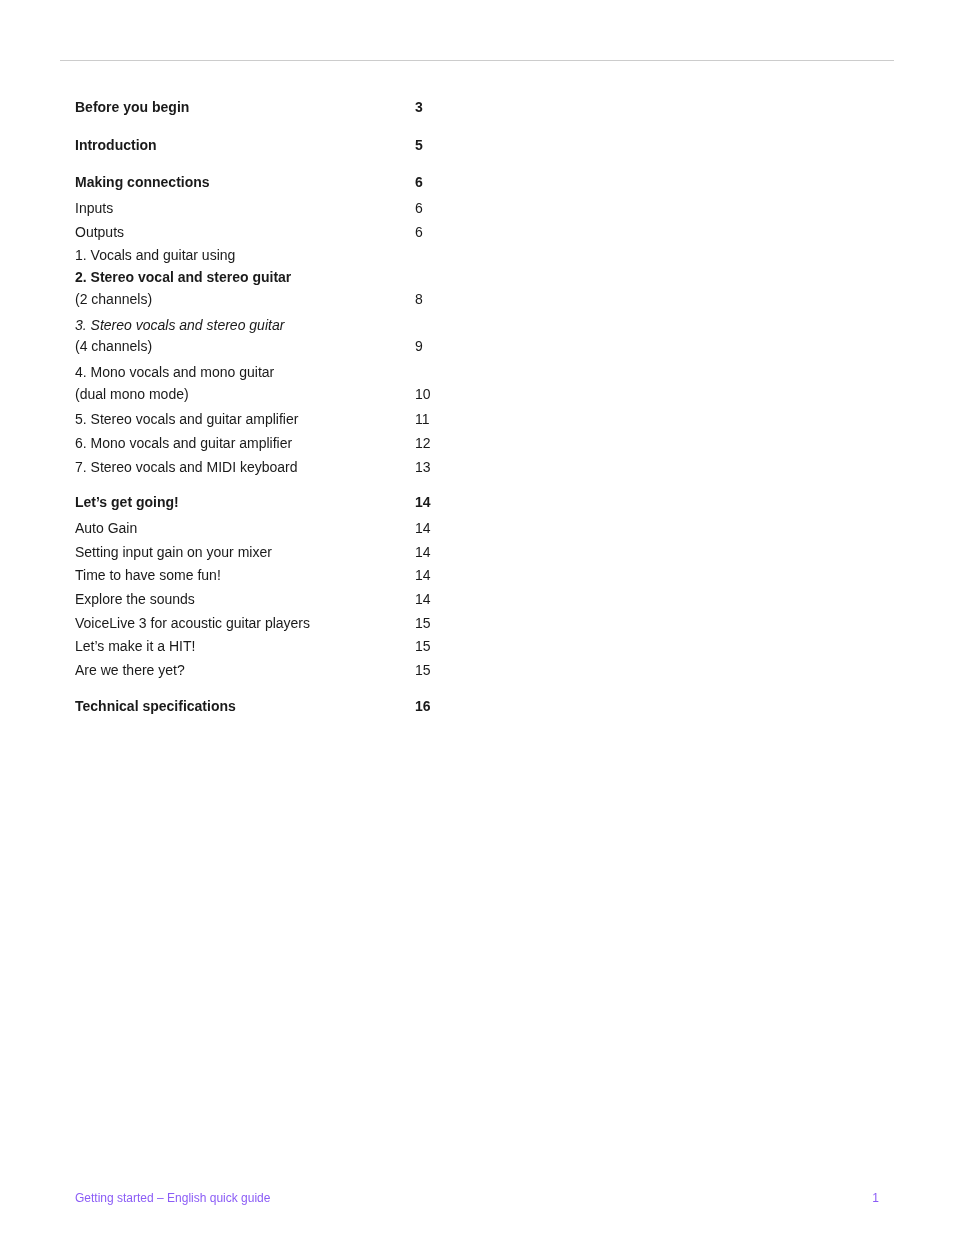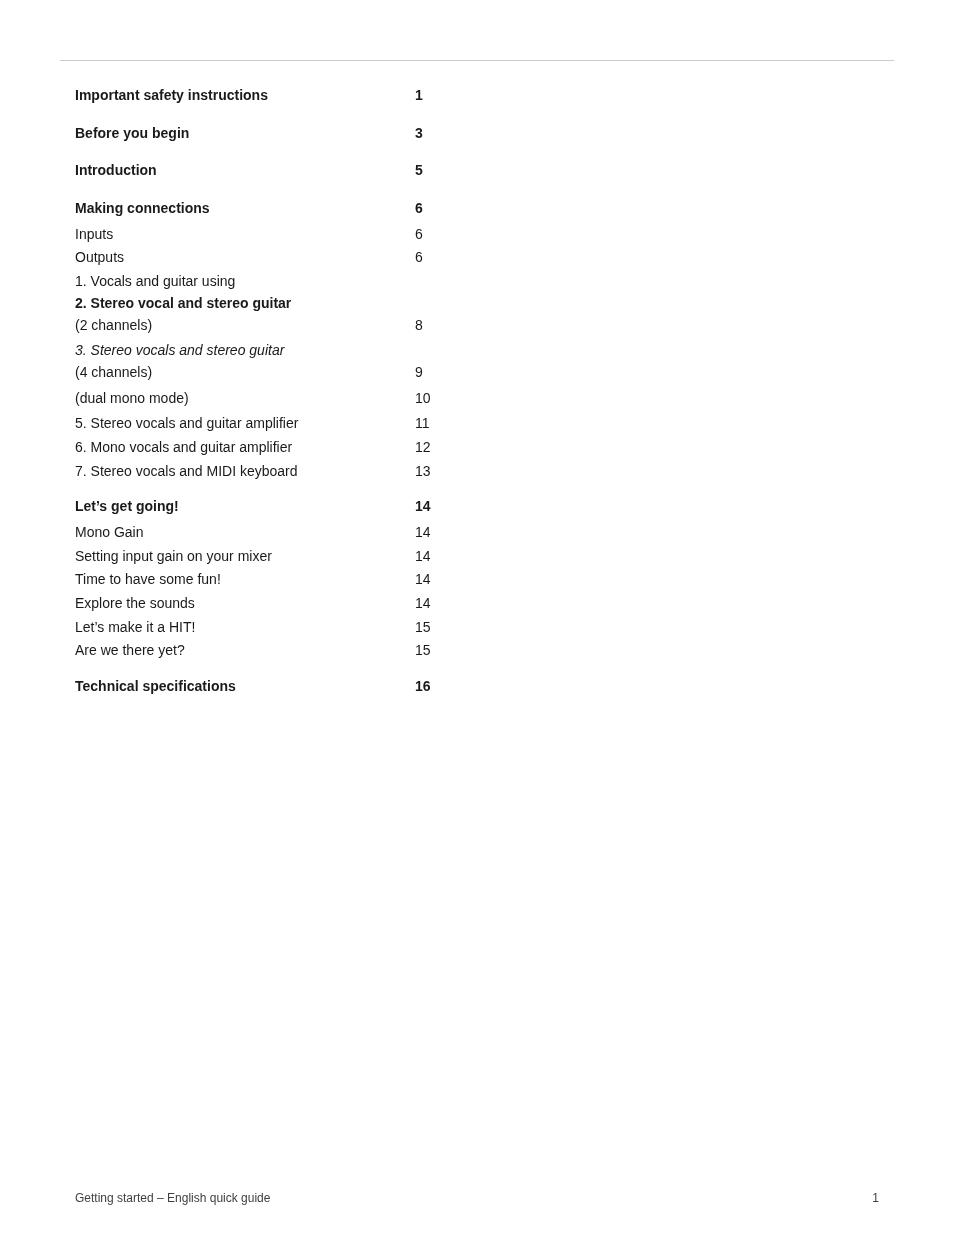--- a/index.html
+++ b/index.html
@@ -61,35 +61,31 @@
     }
 
     .footer {
       position: absolute;
       bottom: 30px;
       left: 75px;
       right: 75px;
       display: flex;
       justify-content: space-between;
       font-size: 12px;
-      color: #404040;
+      color: #8b5cf6;
     }
   </style>
 </head>
 <body>
 
 <div class="top-border"></div>
 
 <div class="content">
   <table class="toc-table">
     <tbody id="toc-body">
-    <tr class="bold-row">
-          <td class="label" style="padding-bottom: 4px; font-weight: bold;">Important safety instructions</td>
-          <td class="page-num" style="font-weight: bold;">1</td>
-        </tr>
         <tr>
           <td colspan="2" style="height: 12px;"></td>
         </tr>
         <tr class="bold-row">
           <td class="label" style="padding-bottom: 4px; font-weight: bold;">Before you begin</td>
           <td class="page-num" style="font-weight: bold;">3</td>
         </tr>
         <tr>
           <td colspan="2" style="height: 12px;"></td>
         </tr>
@@ -126,20 +122,24 @@
         </tr>
         <tr>
           <td class="label" style="padding-bottom: 0px; font-style: italic;">3. Stereo vocals and stereo guitar</td>
           <td class="page-num"></td>
         </tr>
         <tr>
           <td class="label" style="padding-bottom: 4px;">(4 channels)</td>
           <td class="page-num">9</td>
         </tr>
         <tr>
+          <td class="label" style="padding-bottom: 0px;">4. Mono vocals and mono guitar</td>
+          <td class="page-num"></td>
+        </tr>
+        <tr>
           <td class="label" style="padding-bottom: 4px;">(dual mono mode)</td>
           <td class="page-num">10</td>
         </tr>
         <tr>
           <td class="label" style="padding-bottom: 2px; margin-left: 8px;">5. Stereo vocals and guitar amplifier</td>
           <td class="page-num">11</td>
         </tr>
         <tr>
           <td class="label" style="padding-bottom: 2px;">6. Mono vocals and guitar amplifier</td>
           <td class="page-num">12</td>
@@ -149,34 +149,38 @@
           <td class="page-num">13</td>
         </tr>
         <tr>
           <td colspan="2" style="height: 12px;"></td>
         </tr>
         <tr class="bold-row">
           <td class="label" style="padding-bottom: 4px; font-weight: bold; margin-top: 40px;">Let’s get going!</td>
           <td class="page-num" style="font-weight: bold;">14</td>
         </tr>
         <tr>
-          <td class="label" style="padding-bottom: 2px;">Mono Gain</td>
+          <td class="label" style="padding-bottom: 2px;">Auto Gain</td>
           <td class="page-num">14</td>
         </tr>
         <tr>
           <td class="label" style="padding-bottom: 2px;">Setting input gain on your mixer</td>
           <td class="page-num">14</td>
         </tr>
         <tr>
           <td class="label" style="padding-bottom: 2px;">Time to have some fun!</td>
           <td class="page-num">14</td>
         </tr>
         <tr>
           <td class="label" style="padding-bottom: 2px;">Explore the sounds</td>
           <td class="page-num">14</td>
+        </tr>
+        <tr>
+          <td class="label" style="padding-bottom: 2px;">VoiceLive 3 for acoustic guitar players</td>
+          <td class="page-num">15</td>
         </tr>
         <tr>
           <td class="label" style="padding-bottom: 2px;">Let’s make it a HIT!</td>
           <td class="page-num">15</td>
         </tr>
         <tr>
           <td class="label" style="padding-bottom: 2px;">Are we there yet?</td>
           <td class="page-num">15</td>
         </tr>
         <tr>

